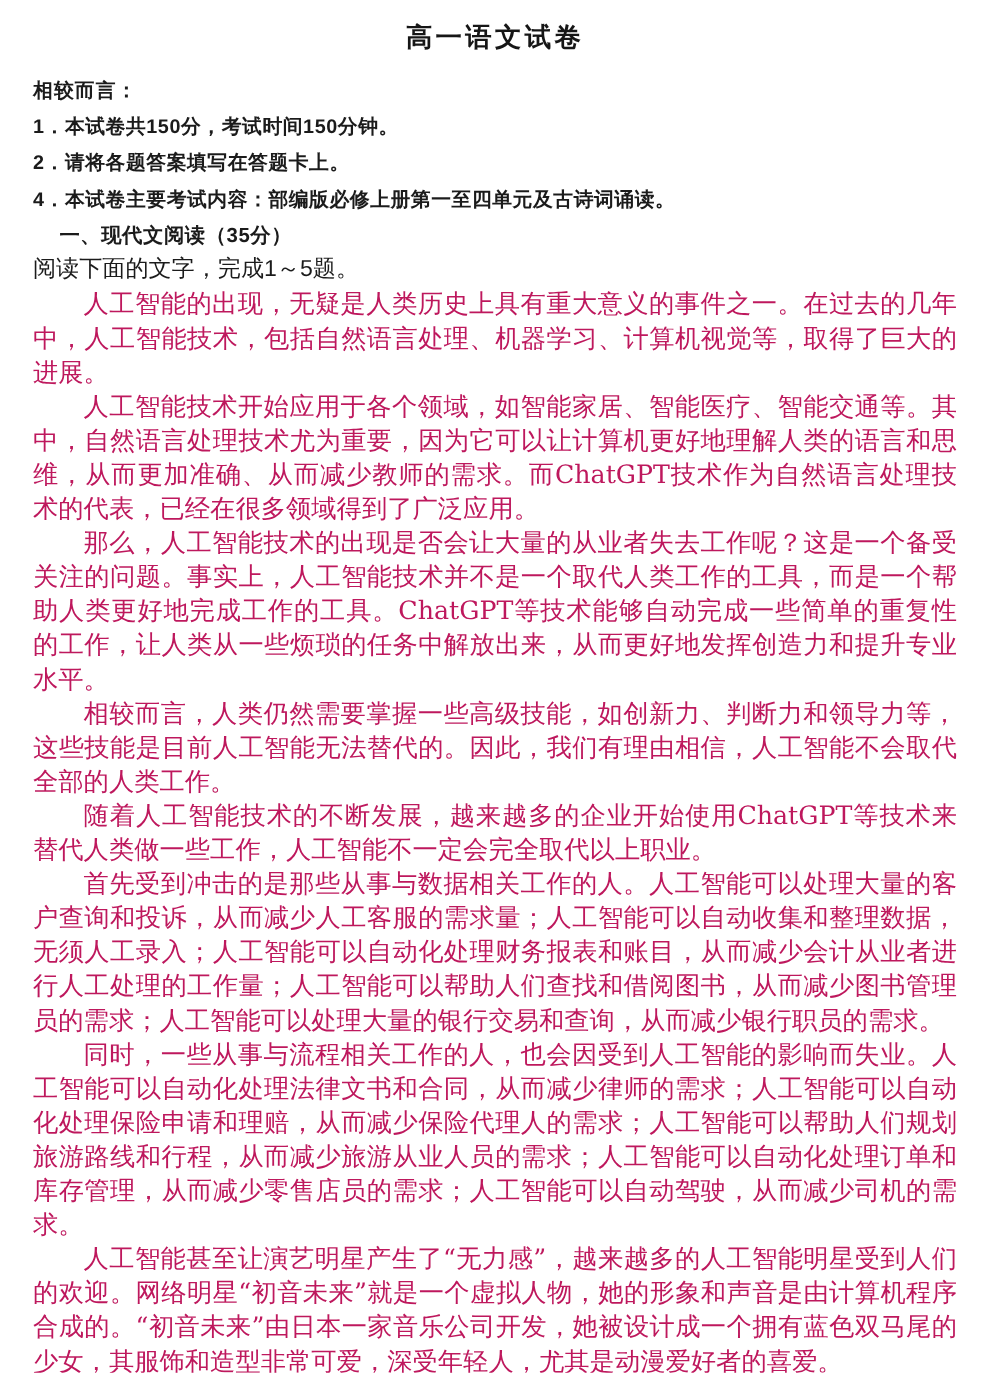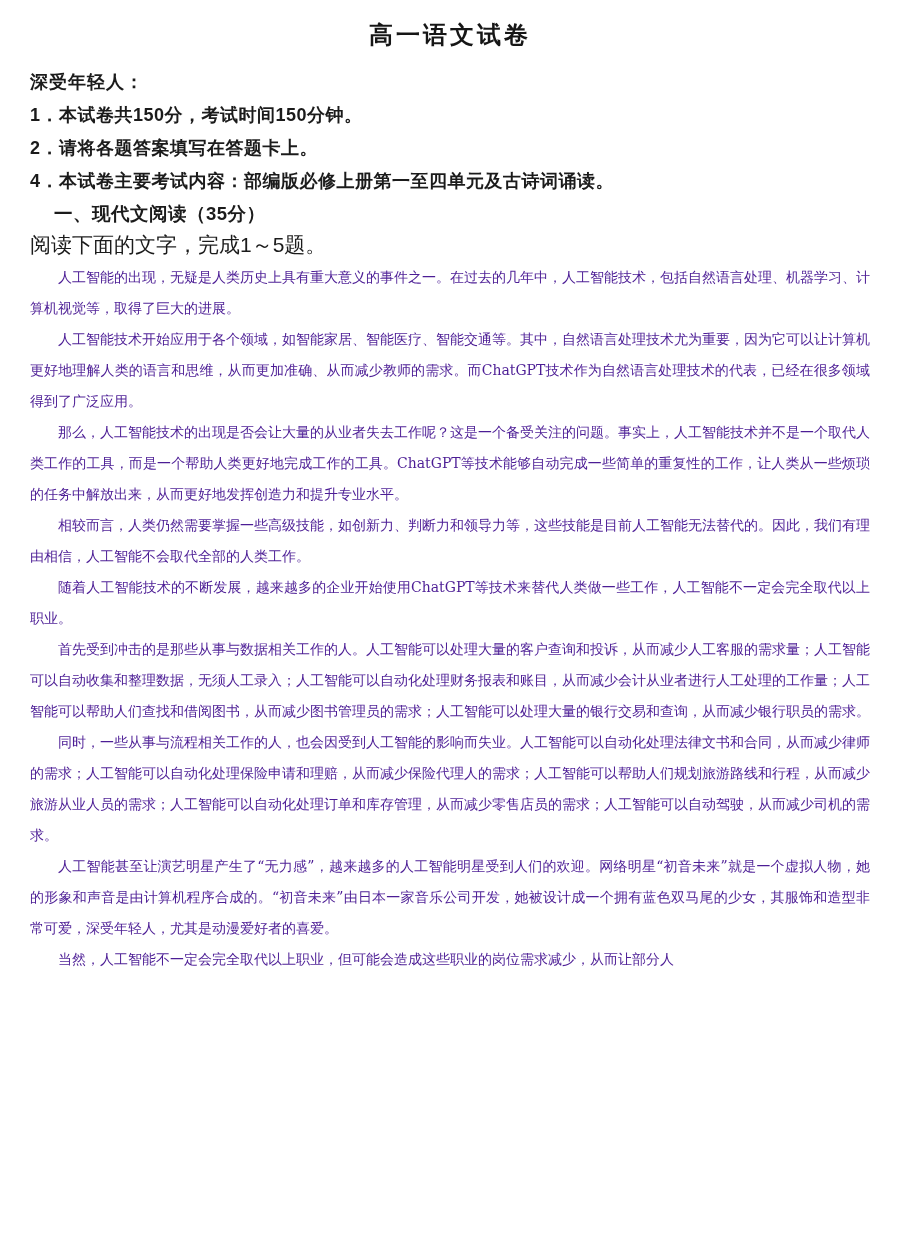--- a/index.html
+++ b/index.html
@@ -55,35 +55,35 @@
     font-size: 21px;
     line-height: 30px;
   }
   .passage {
     margin-top: 2px;
   }
   .para {
     margin: 0;
     text-indent: 2em;
     font-family: "DejaVu Serif", serif;
-    font-size: 14px;
+    font-size: 23px;
     line-height: 31px;
     text-align: justify;
-    color: #4c1d95;
+    color: #be185d;
   }
 </style>
 </head>
 <body>
 
 <div class="page">
 
   <h1 class="title">高一语文试卷</h1>
 
   <div class="notice">
-    <div class="notice-heading">深受年轻人：</div>
+    <div class="notice-heading">相较而言：</div>
     <div>
         <div class="notice-item">1．本试卷共150分，考试时间150分钟。</div>
         <div class="notice-item">2．请将各题答案填写在答题卡上。</div>
         <div class="notice-item">4．本试卷主要考试内容：部编版必修上册第一至四单元及古诗词诵读。</div>
       </div>
   </div>
 
   <div class="sec-heading">一、现代文阅读（35分）</div>
 
 

